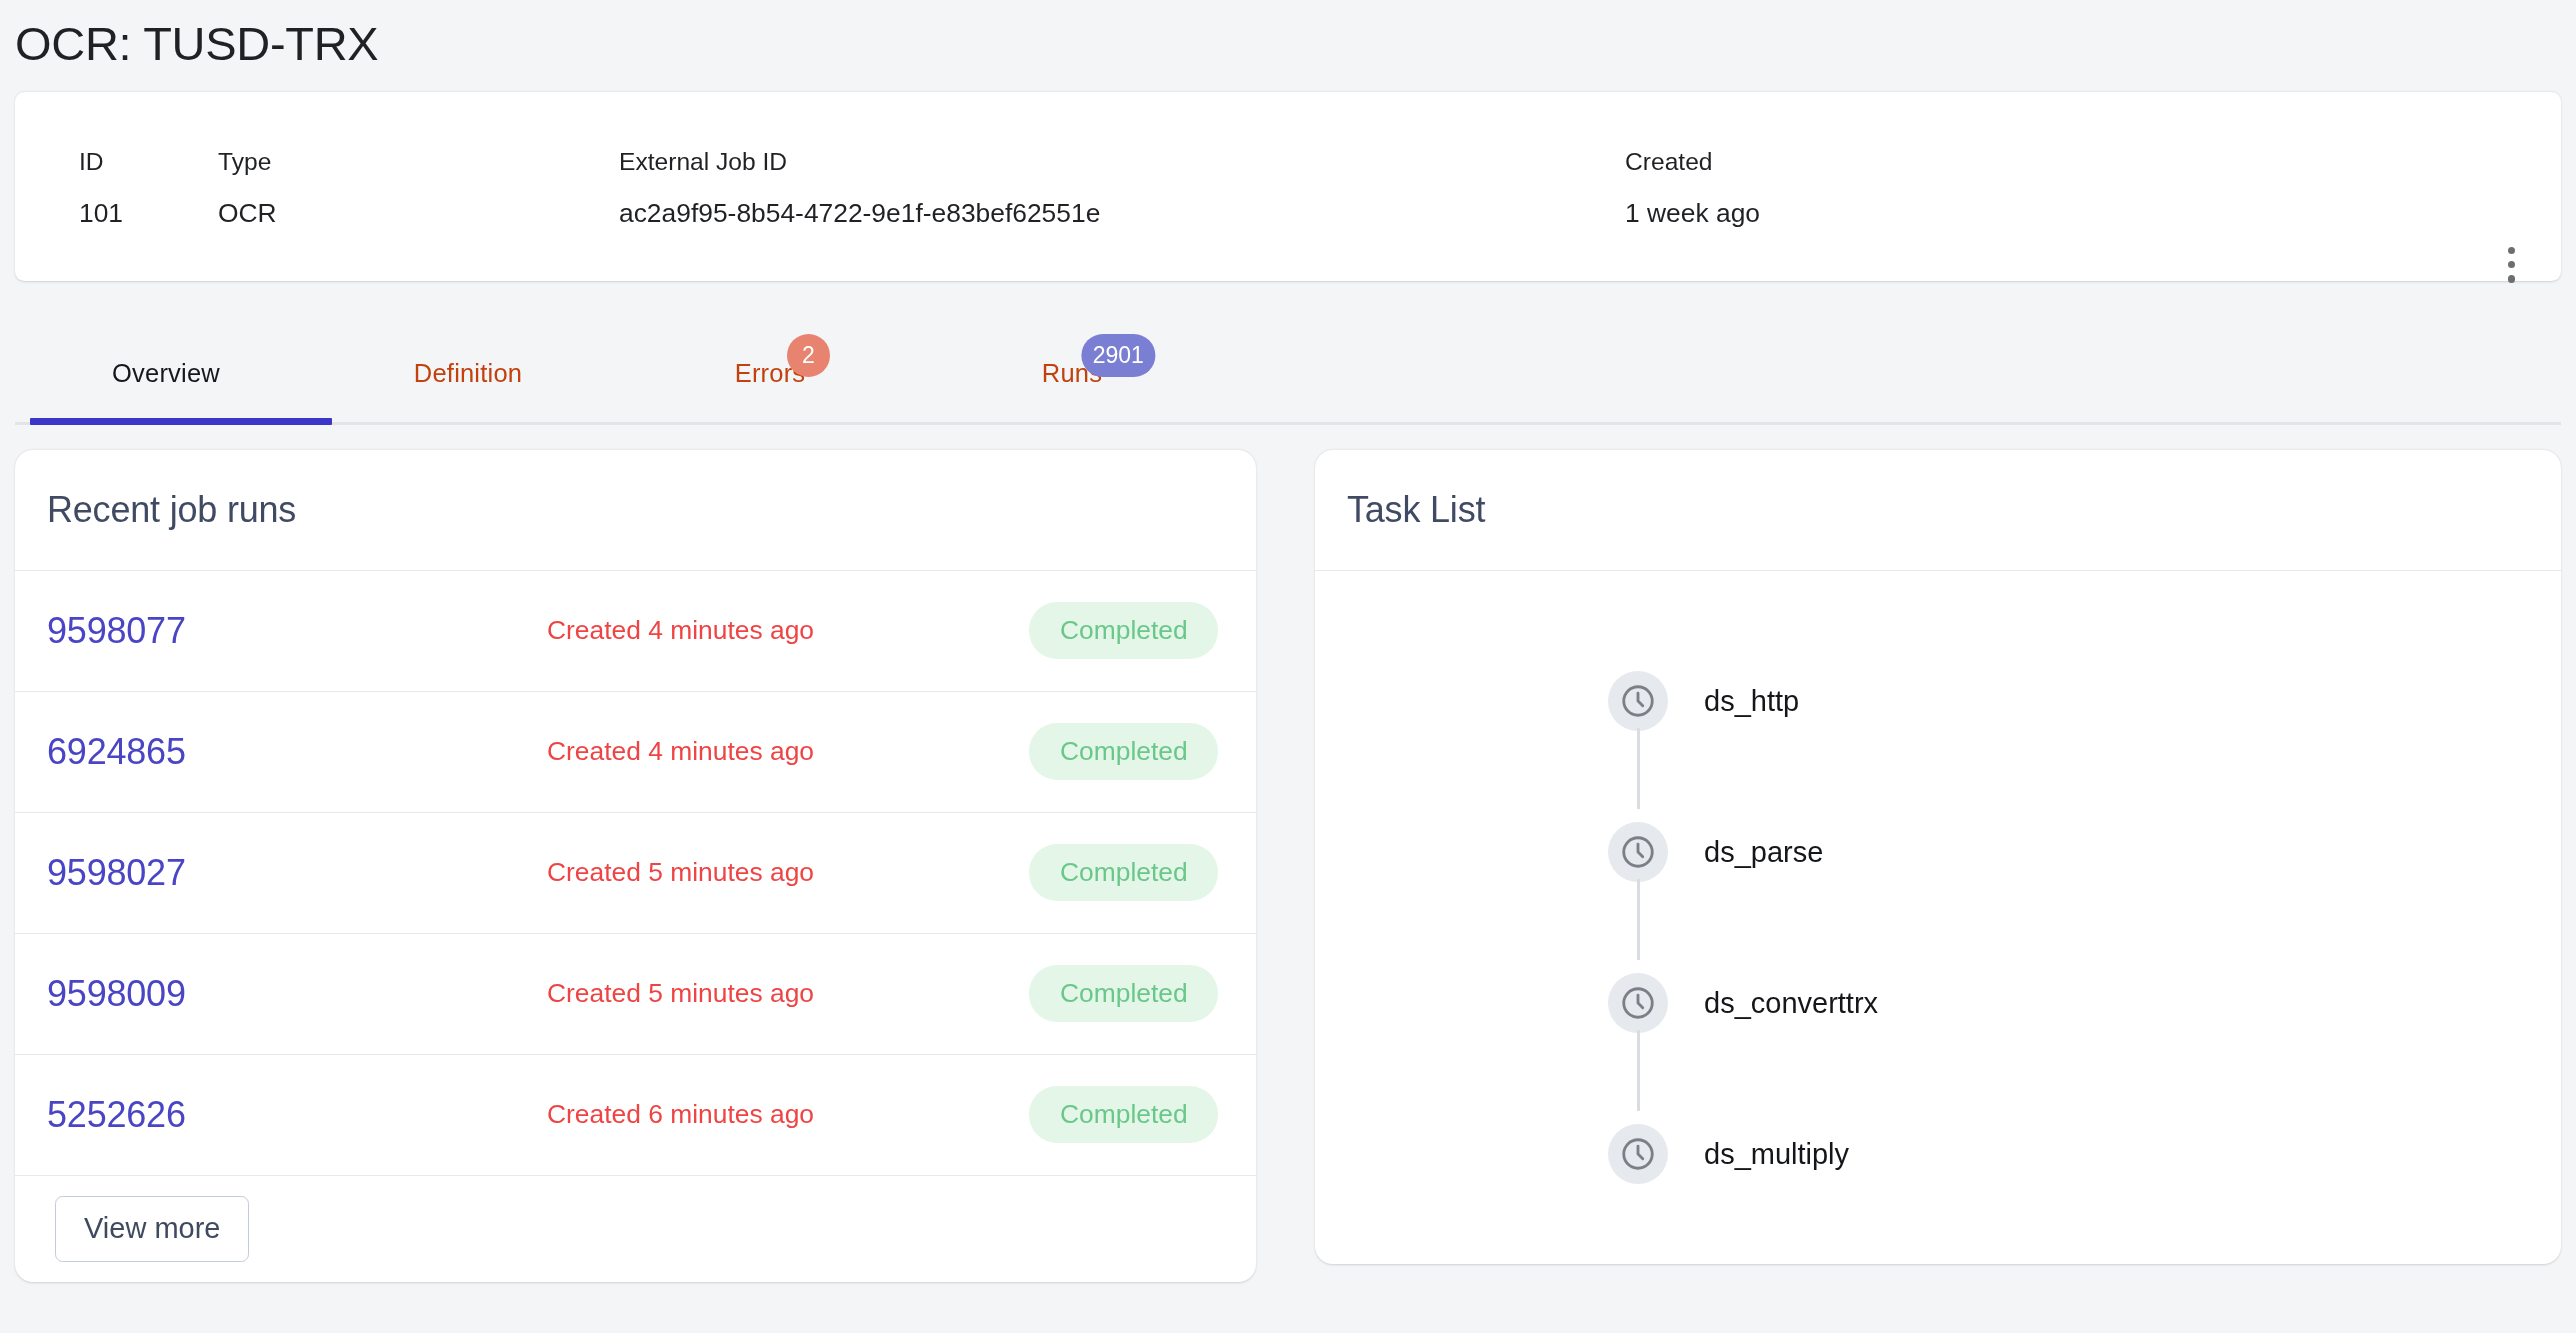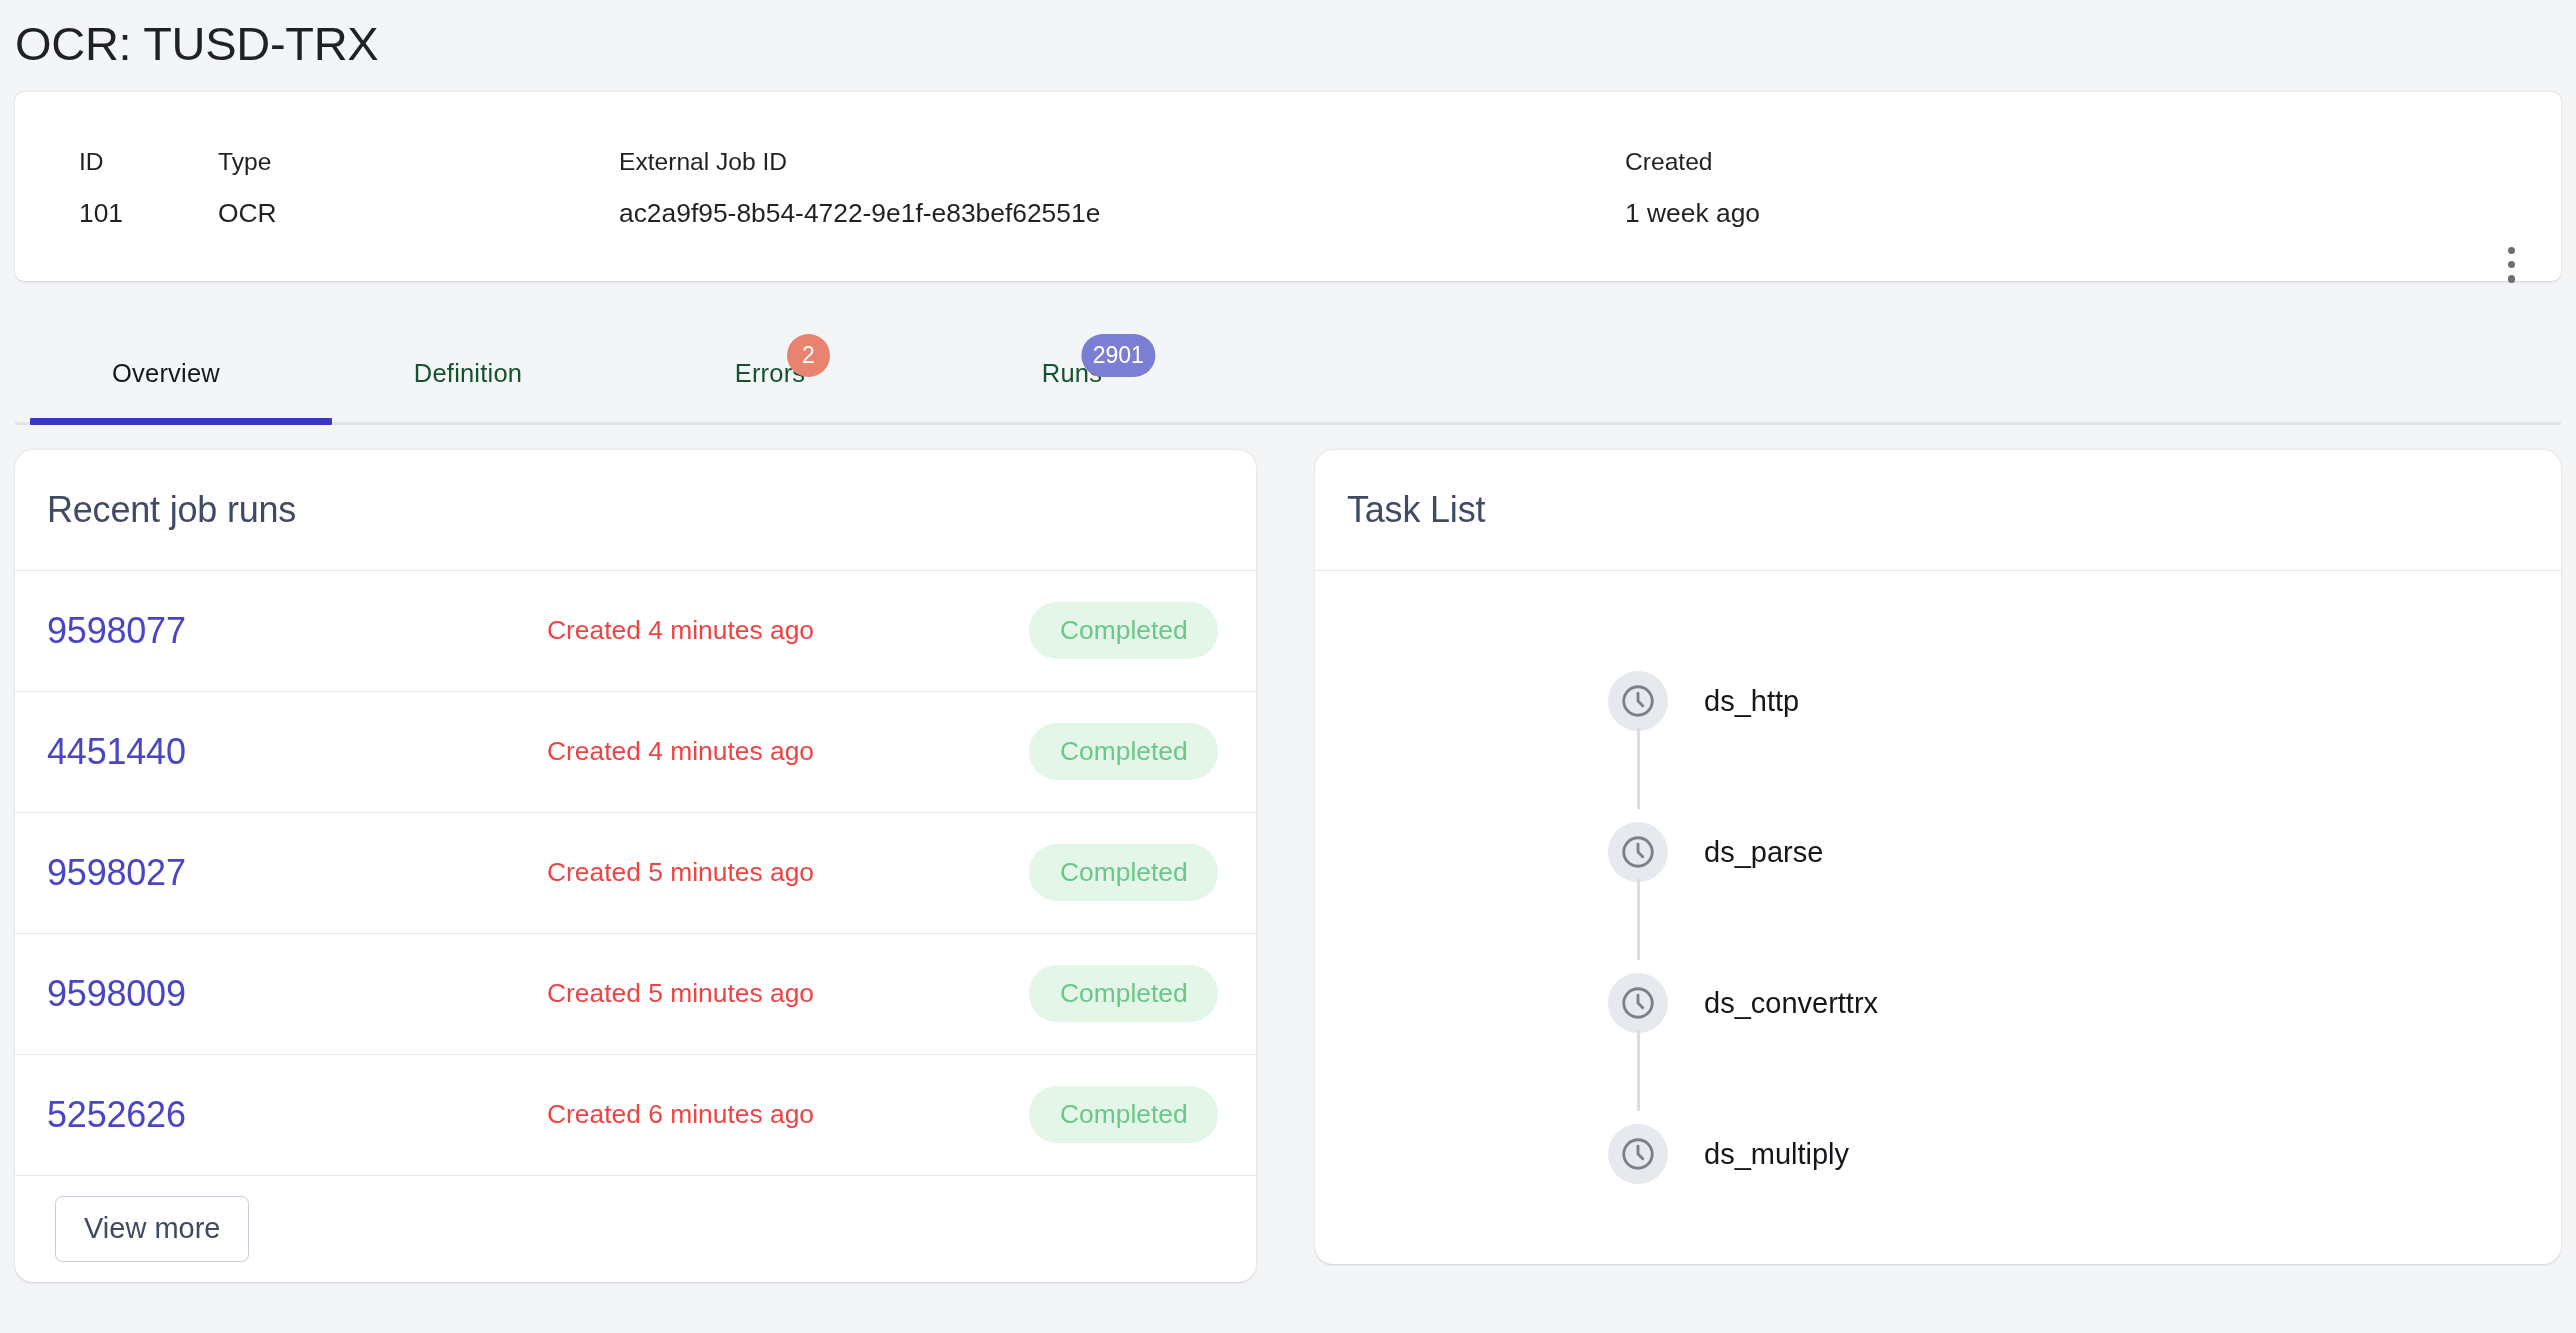--- a/index.html
+++ b/index.html
@@ -110,21 +110,21 @@
     cursor: pointer;
     user-select: none;
   }
   .tab-overview   { width: 302px; }
   .tab-definition { width: 302px; }
   .tab-errors     { width: 302px; }
   .tab-runs       { width: 302px; }
 
   .tab-label {
     font-size: 25.5px;
-    color: #14532d;
+    color: #c2410c;
     font-weight: 400;
     letter-spacing: 0.2px;
   }
   .tab.active .tab-label {
     color: #15181c;
   }
   .tab-underline {
     position: absolute;
     left: 15px;
     bottom: 0;
@@ -366,21 +366,21 @@
 
       <div class="run-row">
         <a class="run-id" href="#">9598077</a>
         <span class="run-created">Created 4 minutes ago</span>
         <span class="run-status">
           <span class="status-badge">Completed</span>
         </span>
       </div>
 
       <div class="run-row">
-        <a class="run-id" href="#">4451440</a>
+        <a class="run-id" href="#">6924865</a>
         <span class="run-created">Created 4 minutes ago</span>
         <span class="run-status">
           <span class="status-badge">Completed</span>
         </span>
       </div>
 
       <div class="run-row">
         <a class="run-id" href="#">9598027</a>
         <span class="run-created">Created 5 minutes ago</span>
         <span class="run-status">

